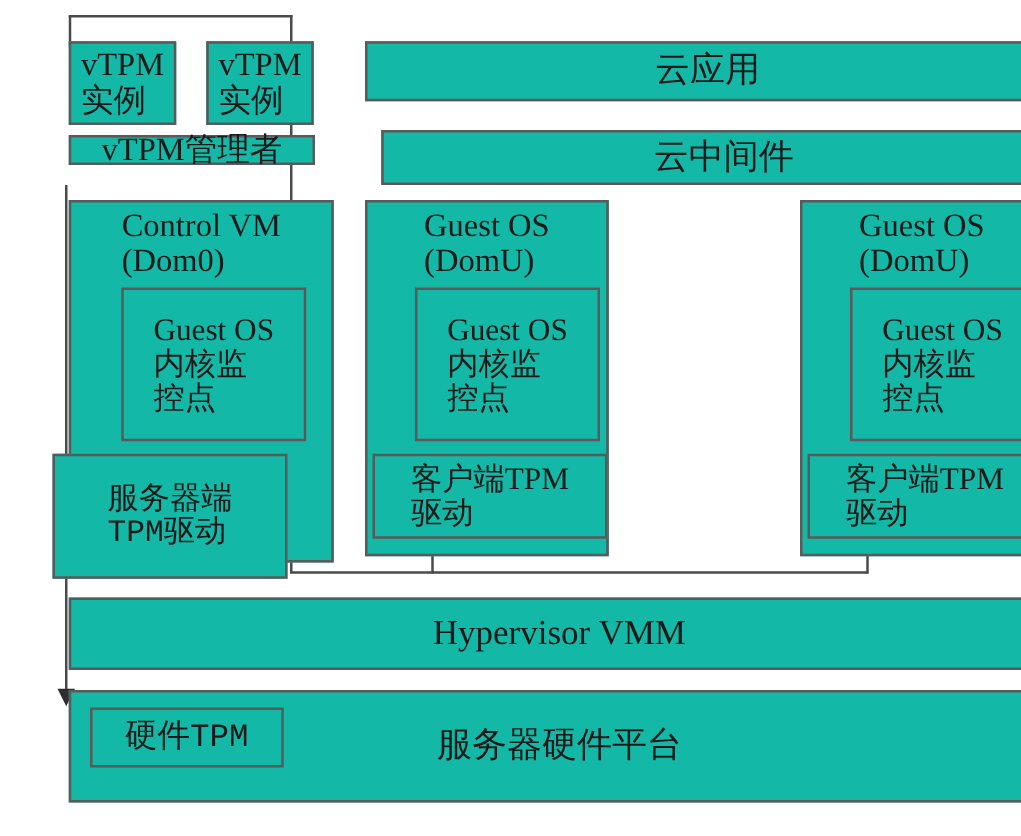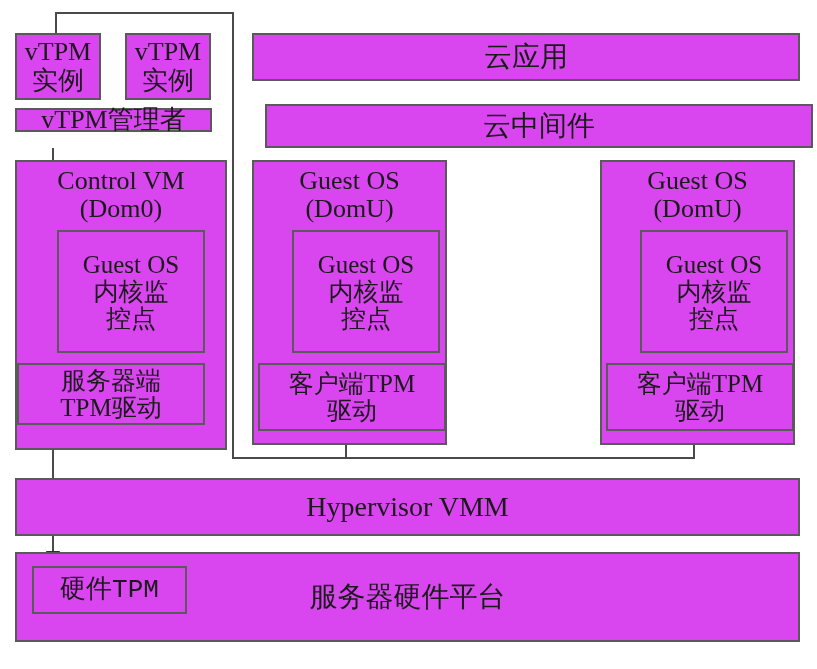--- a/index.html
+++ b/index.html
@@ -11,27 +11,28 @@
     position:relative;
     width:817px;
     height:669px;
     background:#ffffff;
     overflow:hidden;
   }
   .box{
     position:absolute;
     box-sizing:border-box;
     border:2px solid #5a5a5a;
-    background:#d946ef;
+    background:#14b8a6;
     display:flex;
     align-items:center;
     justify-content:center;
-    text-align:center;
+    text-align:left;
     line-height:1.08;
     white-space:pre-line;
+    margin-left:40px;
   }
   .box.topal{align-items:flex-start;}
   .ln{position:absolute;background:#4a4a4a;}
   .hln{height:2px;}
   .vln{width:2px;}
   .arrow-up{
     position:absolute;
     width:0;height:0;
     border-left:7px solid transparent;
     border-right:7px solid transparent;
@@ -71,21 +72,21 @@
   <div class="box t26" style="left:125px; top:33px; width:86px; height:67px;">vTPM
 实例</div>
 
   <div class="box t26" style="left:15px; top:108px; width:197px; height:24px;">vTPM管理者</div>
 
   <div class="box topal t26" style="left:15px; top:160px; width:212px; height:290px; padding-top:5px;">Control VM
 (Dom0)</div>
   <div class="box t25" style="left:57px; top:230px; width:148px; height:123px;">Guest OS
 内核监
 控点</div>
-  <div class="box t25" style="left:17px; top:363px; width:188px; height:62px;">服务器端
+  <div class="box t25" style="left:2px; top:363px; width:188px; height:100px;font-family:Liberation Mono, monospace;">服务器端
 TPM驱动</div>
 
   <div class="box topal t26" style="left:252px; top:160px; width:195px; height:285px; padding-top:5px;">Guest OS
 (DomU)</div>
   <div class="box t25" style="left:292px; top:230px; width:148px; height:123px;">Guest OS
 内核监
 控点</div>
   <div class="box t25" style="left:258px; top:363px; width:188px; height:68px;">客户端TPM
 驱动</div>
 

